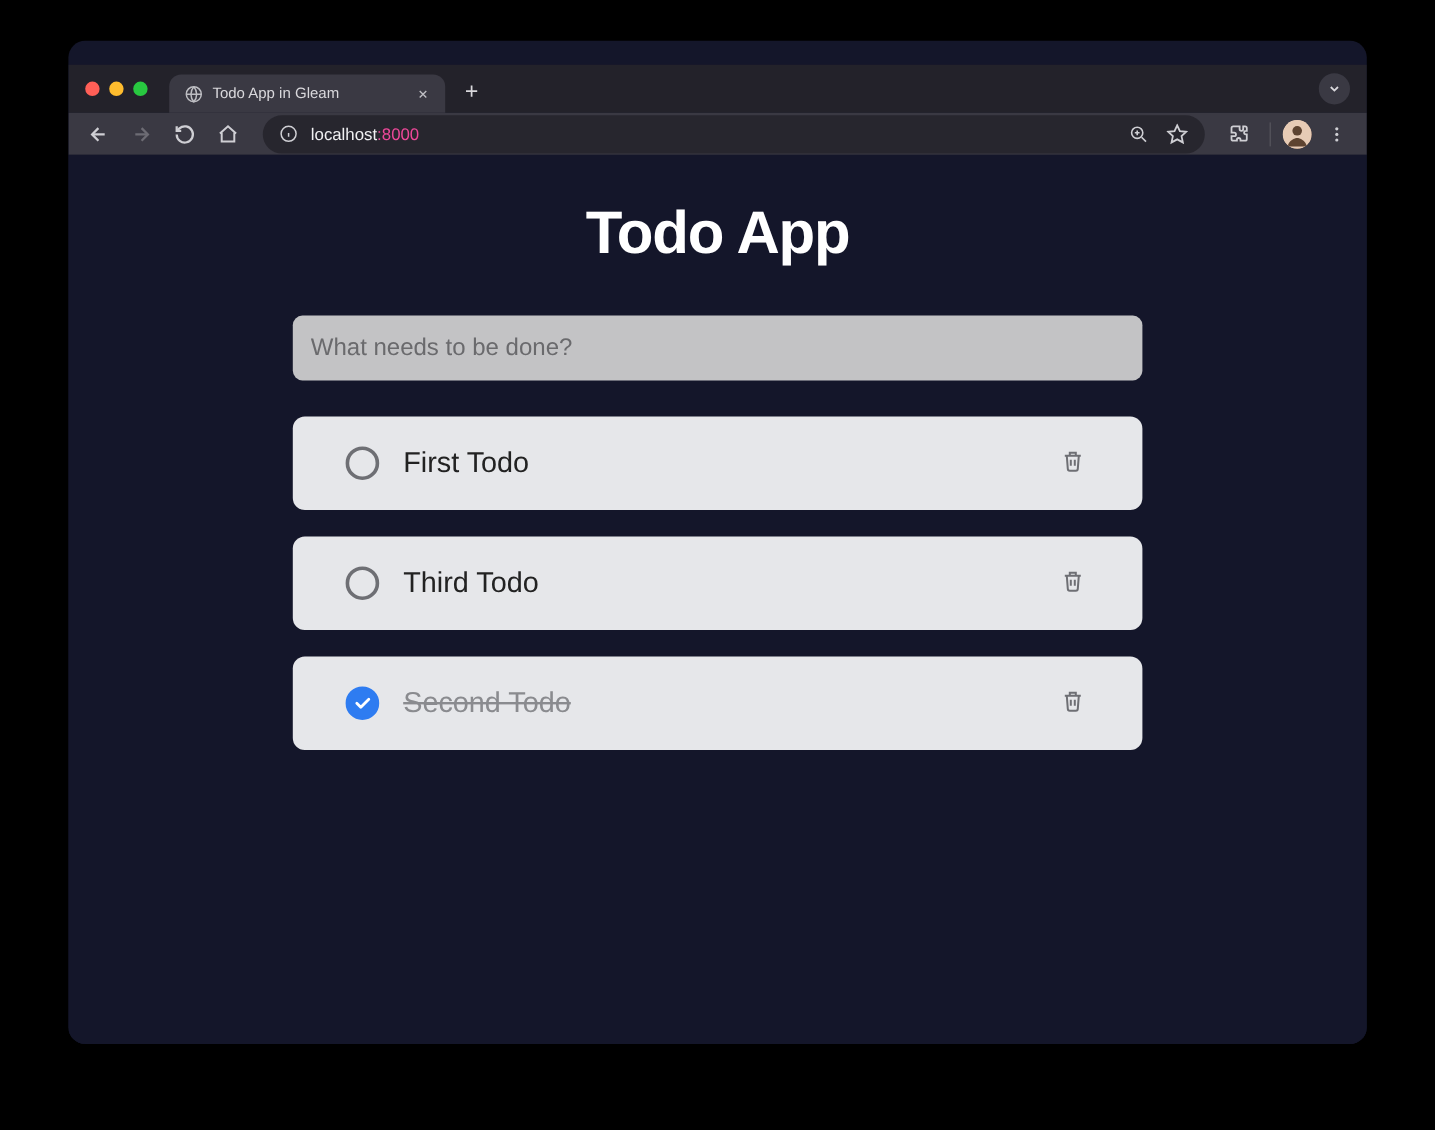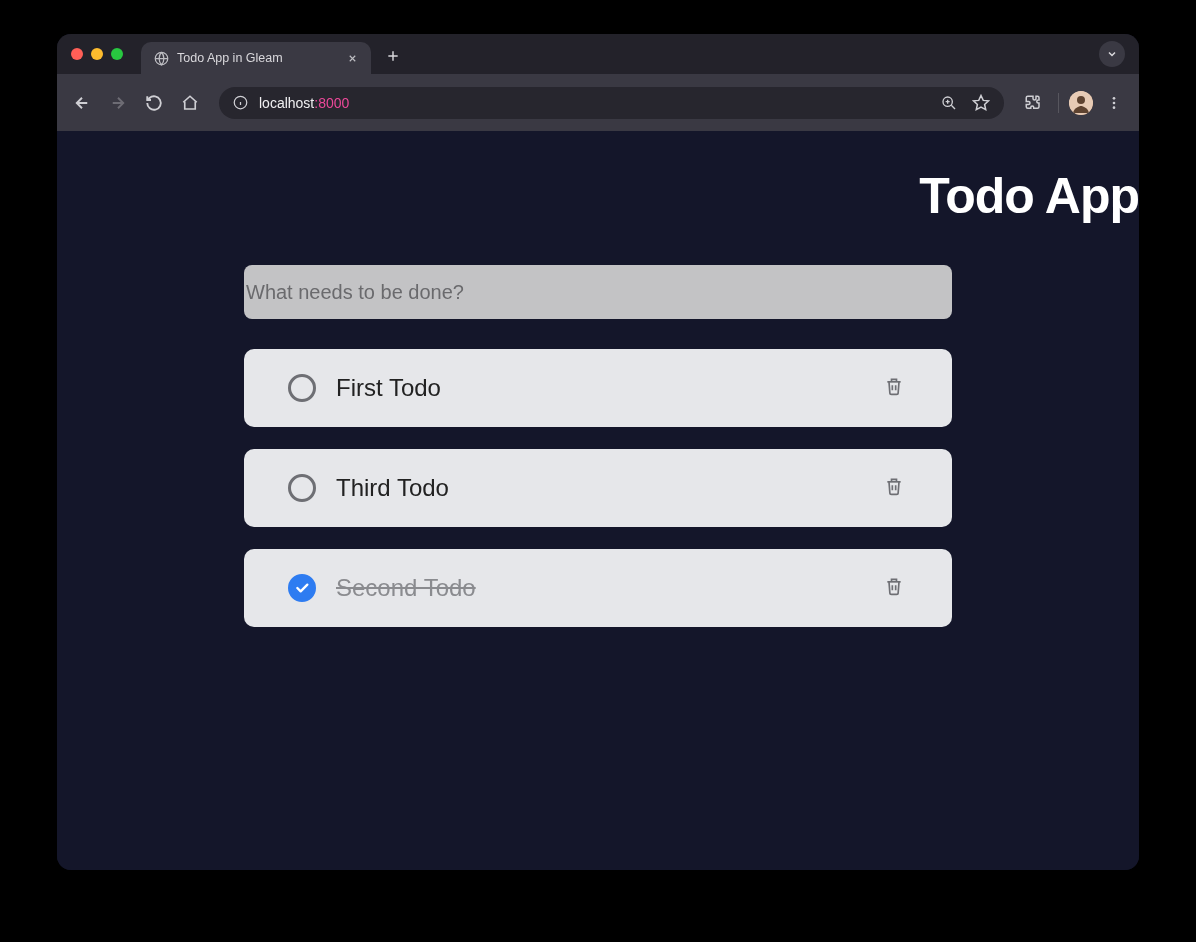--- a/index.html
+++ b/index.html
@@ -27,20 +27,21 @@
       display: flex;
       flex-direction: column;
     }
     
     .tab-bar {
       height: 40px;
       background: #23222a;
       display: flex;
       align-items: center;
       padding: 0 14px;
+      margin-top: 20px;
     }
     .traffic-lights {
       display: flex;
       gap: 8px;
       margin-right: 18px;
     }
     .traffic-light {
       width: 12px;
       height: 12px;
       border-radius: 50%;
@@ -94,21 +95,21 @@
       height: 26px;
       display: flex;
       align-items: center;
       justify-content: center;
       background: #3a3943;
       border-radius: 50%;
       color: #d9d8dc;
     }
     
     .toolbar {
-      height: 57px;
+      height: 35px;
       background: #3a3943;
       display: flex;
       align-items: center;
       padding: 0 10px;
       gap: 6px;
     }
     .toolbar .icon-btn {
       width: 30px;
       height: 30px;
       display: flex;
@@ -172,37 +173,37 @@
     .avatar svg { display: block; }
     
     .content {
       flex: 1;
       background: #14162a;
       padding: 36px 0 0 0;
       overflow-y: auto;
     }
     .page-title {
       color: #fff;
-      text-align: right;
+      text-align: center;
       font-size: 50px;
       font-weight: 800;
       letter-spacing: -1px;
       margin-bottom: 40px;
     }
     .app-container {
       width: 708px;
       margin: 0 auto;
     }
     .todo-input {
       width: 100%;
       height: 54px;
       background: #c3c3c5;
       border: none;
       border-radius: 8px;
-      padding: 0 2px;
+      padding: 0 15px;
       font-size: 20px;
       color: #333;
       outline: none;
       margin-bottom: 30px;
     }
     .todo-input::placeholder { color: #6a6a6d; }
     .todo-item {
       background: #e6e7ea;
       border-radius: 10px;
       height: 78px;

